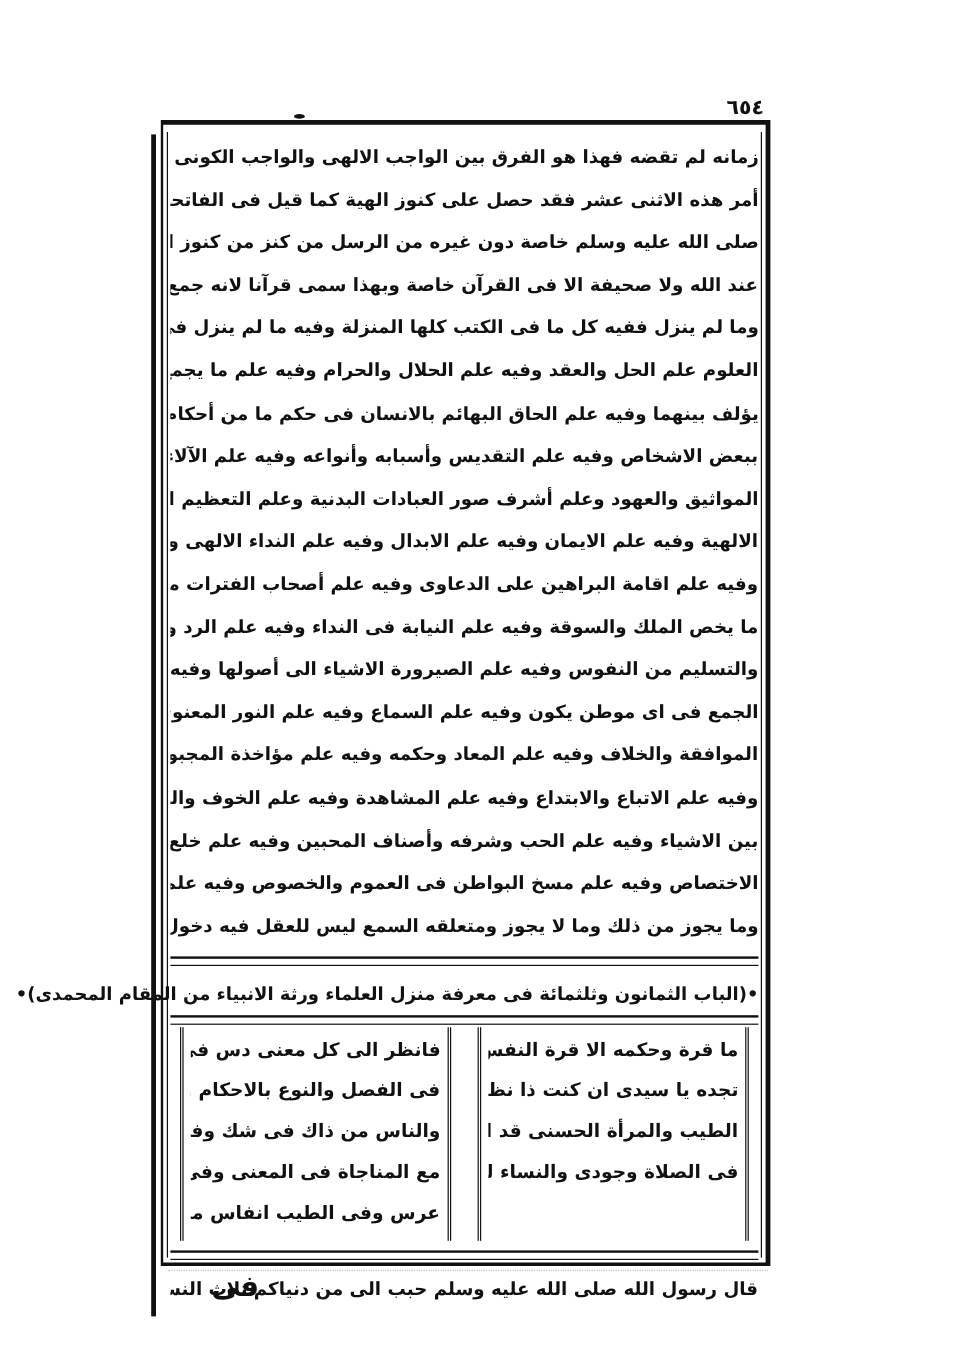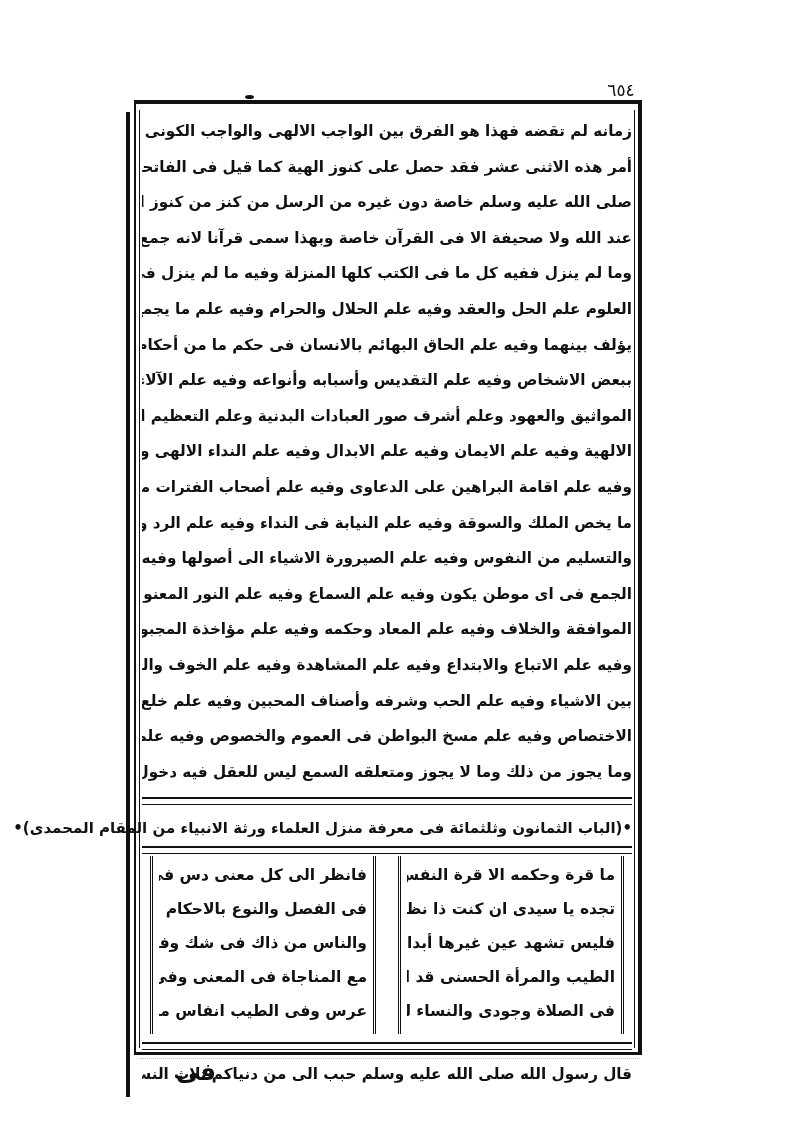--- a/index.html
+++ b/index.html
@@ -2,21 +2,21 @@
 <html><head>
   <meta charset="utf-8">
   <style>
     html, body { margin: 0; padding: 0; background: #ffffff; }
     body {
       width: 800px; height: 1126px; position: relative; overflow: hidden;
       font-family: "DejaVu Sans", sans-serif; color: #111;
     }
     .page-number {
       position: absolute; top: 80px; left: 596px; width: 50px;
-      font-size: 17px; font-weight: normal; text-align: center; direction: rtl;
+      font-size: 17px; font-weight: bold; text-align: center; direction: rtl;
     }
     .ink-dot {
       position: absolute; top: 95px; left: 245px; width: 9px; height: 4px;
       background: #111; border-radius: 50%;
     }
     .left-rule {
       position: absolute; top: 112px; left: 126px; width: 4px; height: 985px;
       background: #111;
     }
     .frame {
@@ -107,21 +107,20 @@
   </div>
 
   <div class="double-rule" style="top: 693px;"></div>
   <div class="chapter-heading">•(الباب الثمانون وثلثمائة فى معرفة منزل العلماء ورثة الانبياء من المقام المحمدى)•</div>
   <div class="double-rule" style="top: 742px;"></div>
 
   <div class="verse-table">
     <div class="verse-col">
       <div class="verse-line">ما قرة وحكمه الا قرة النفس</div>
       <div class="verse-line">تجده يا سيدى ان كنت ذا نظر</div>
-      <div class="verse-line">فليس تشهد عين غيرها أبدا</div>
       <div class="verse-line">الطيب والمرأة الحسنى قد اشتركا</div>
       <div class="verse-line">فى الصلاة وجودى والنساء لنا</div>
     </div>
     <div class="verse-col">
       <div class="verse-line">فانظر الى كل معنى دس فى الحس</div>
       <div class="verse-line">فى الفصل والنوع بالاحكام والجنس</div>
       <div class="verse-line">والناس من ذاك فى شك وفى لبس</div>
       <div class="verse-line">مع المناجاة فى المعنى وفى النفس</div>
       <div class="verse-line">عرس وفى الطيب انفاس من الانس</div>
     </div>

